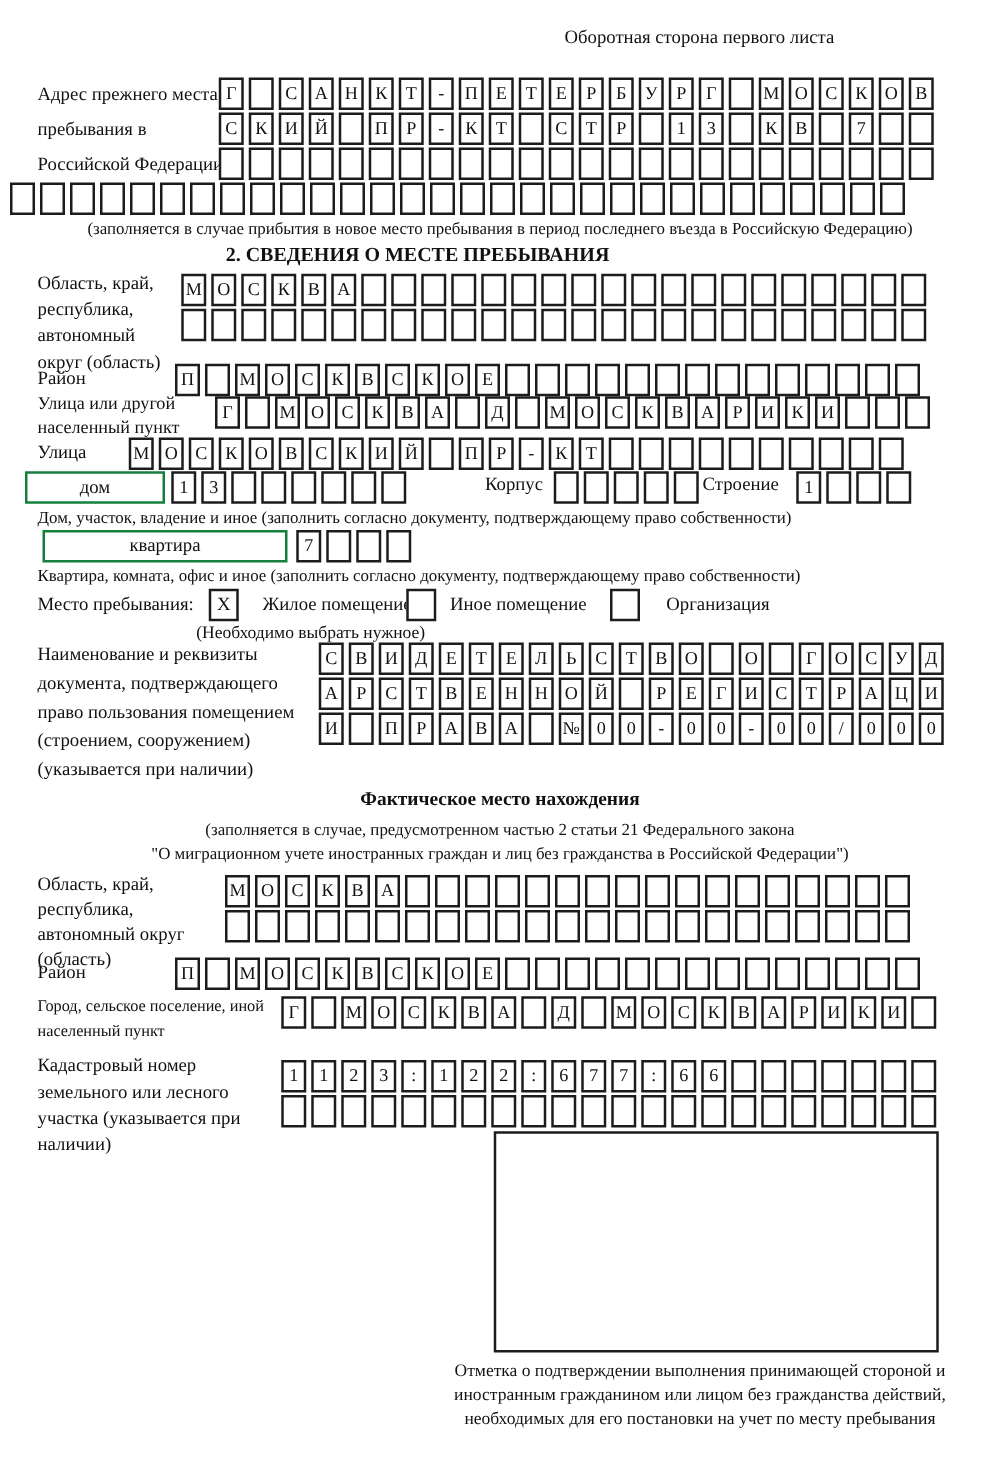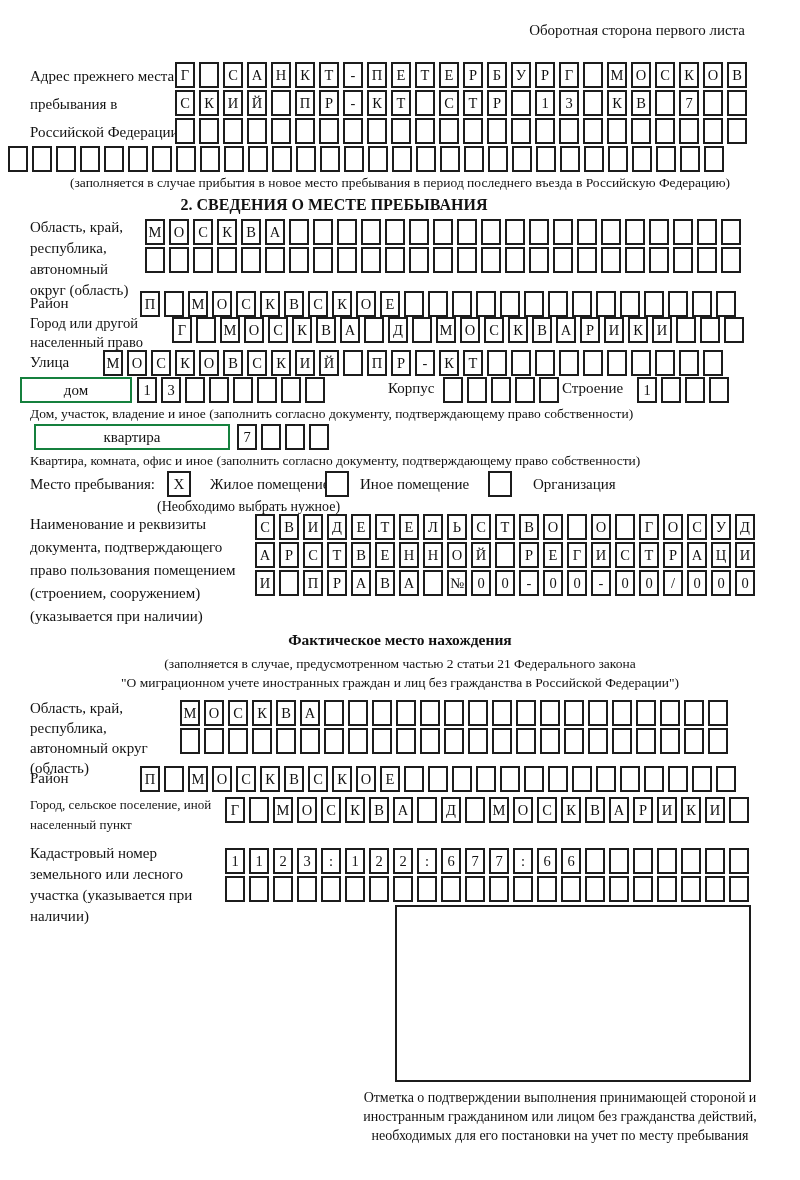--- a/index.html
+++ b/index.html
@@ -27,21 +27,21 @@
   }
   .checkbox {
     position:absolute; width:24px; height:26px; border:2px solid #1c1c1c;
     display:flex; align-items:center; justify-content:center; font-size:15px; background:#fff;
   }
   .bigbox { position:absolute; border:2px solid #1c1c1c; background:#fff; }
 </style>
 </head>
 <body>
 
-<div class="ilabel" style="left:400px; top:22px; width:345px; text-align:right;">Оборотная сторона первого листа</div>
+<div class="ilabel" style="left:387px; top:22px; width:345px; text-align:center;">Оборотная сторона первого листа</div>
 
 <div class="label" style="left:30px; top:62px; width:152px; line-height:28px;">Адрес прежнего места пребывания в Российской Федерации</div>
 <div class="cellrow" style="left:175px; top:62px;">
     <span class="cell">Г</span>
     <span class="cell"></span>
     <span class="cell">С</span>
     <span class="cell">А</span>
     <span class="cell">Н</span>
     <span class="cell">К</span>
     <span class="cell">Т</span>
@@ -229,21 +229,21 @@
     <span class="cell"></span>
     <span class="cell"></span>
     <span class="cell"></span>
     <span class="cell"></span>
     <span class="cell"></span>
     <span class="cell"></span>
     <span class="cell"></span>
     <span class="cell"></span>
   </div>
 
-<div class="label" style="left:30px; top:314px; width:150px; line-height:19px; font-size:14.5px;">Город или другой населенный право</div>
+<div class="label" style="left:30px; top:314px; width:150px; line-height:19px; font-size:14.5px;">Улица или другой населенный пункт</div>
 <div class="cellrow" style="left:172px; top:317px;">
     <span class="cell">Г</span>
     <span class="cell"></span>
     <span class="cell">М</span>
     <span class="cell">О</span>
     <span class="cell">С</span>
     <span class="cell">К</span>
     <span class="cell">В</span>
     <span class="cell">А</span>
     <span class="cell"></span>

